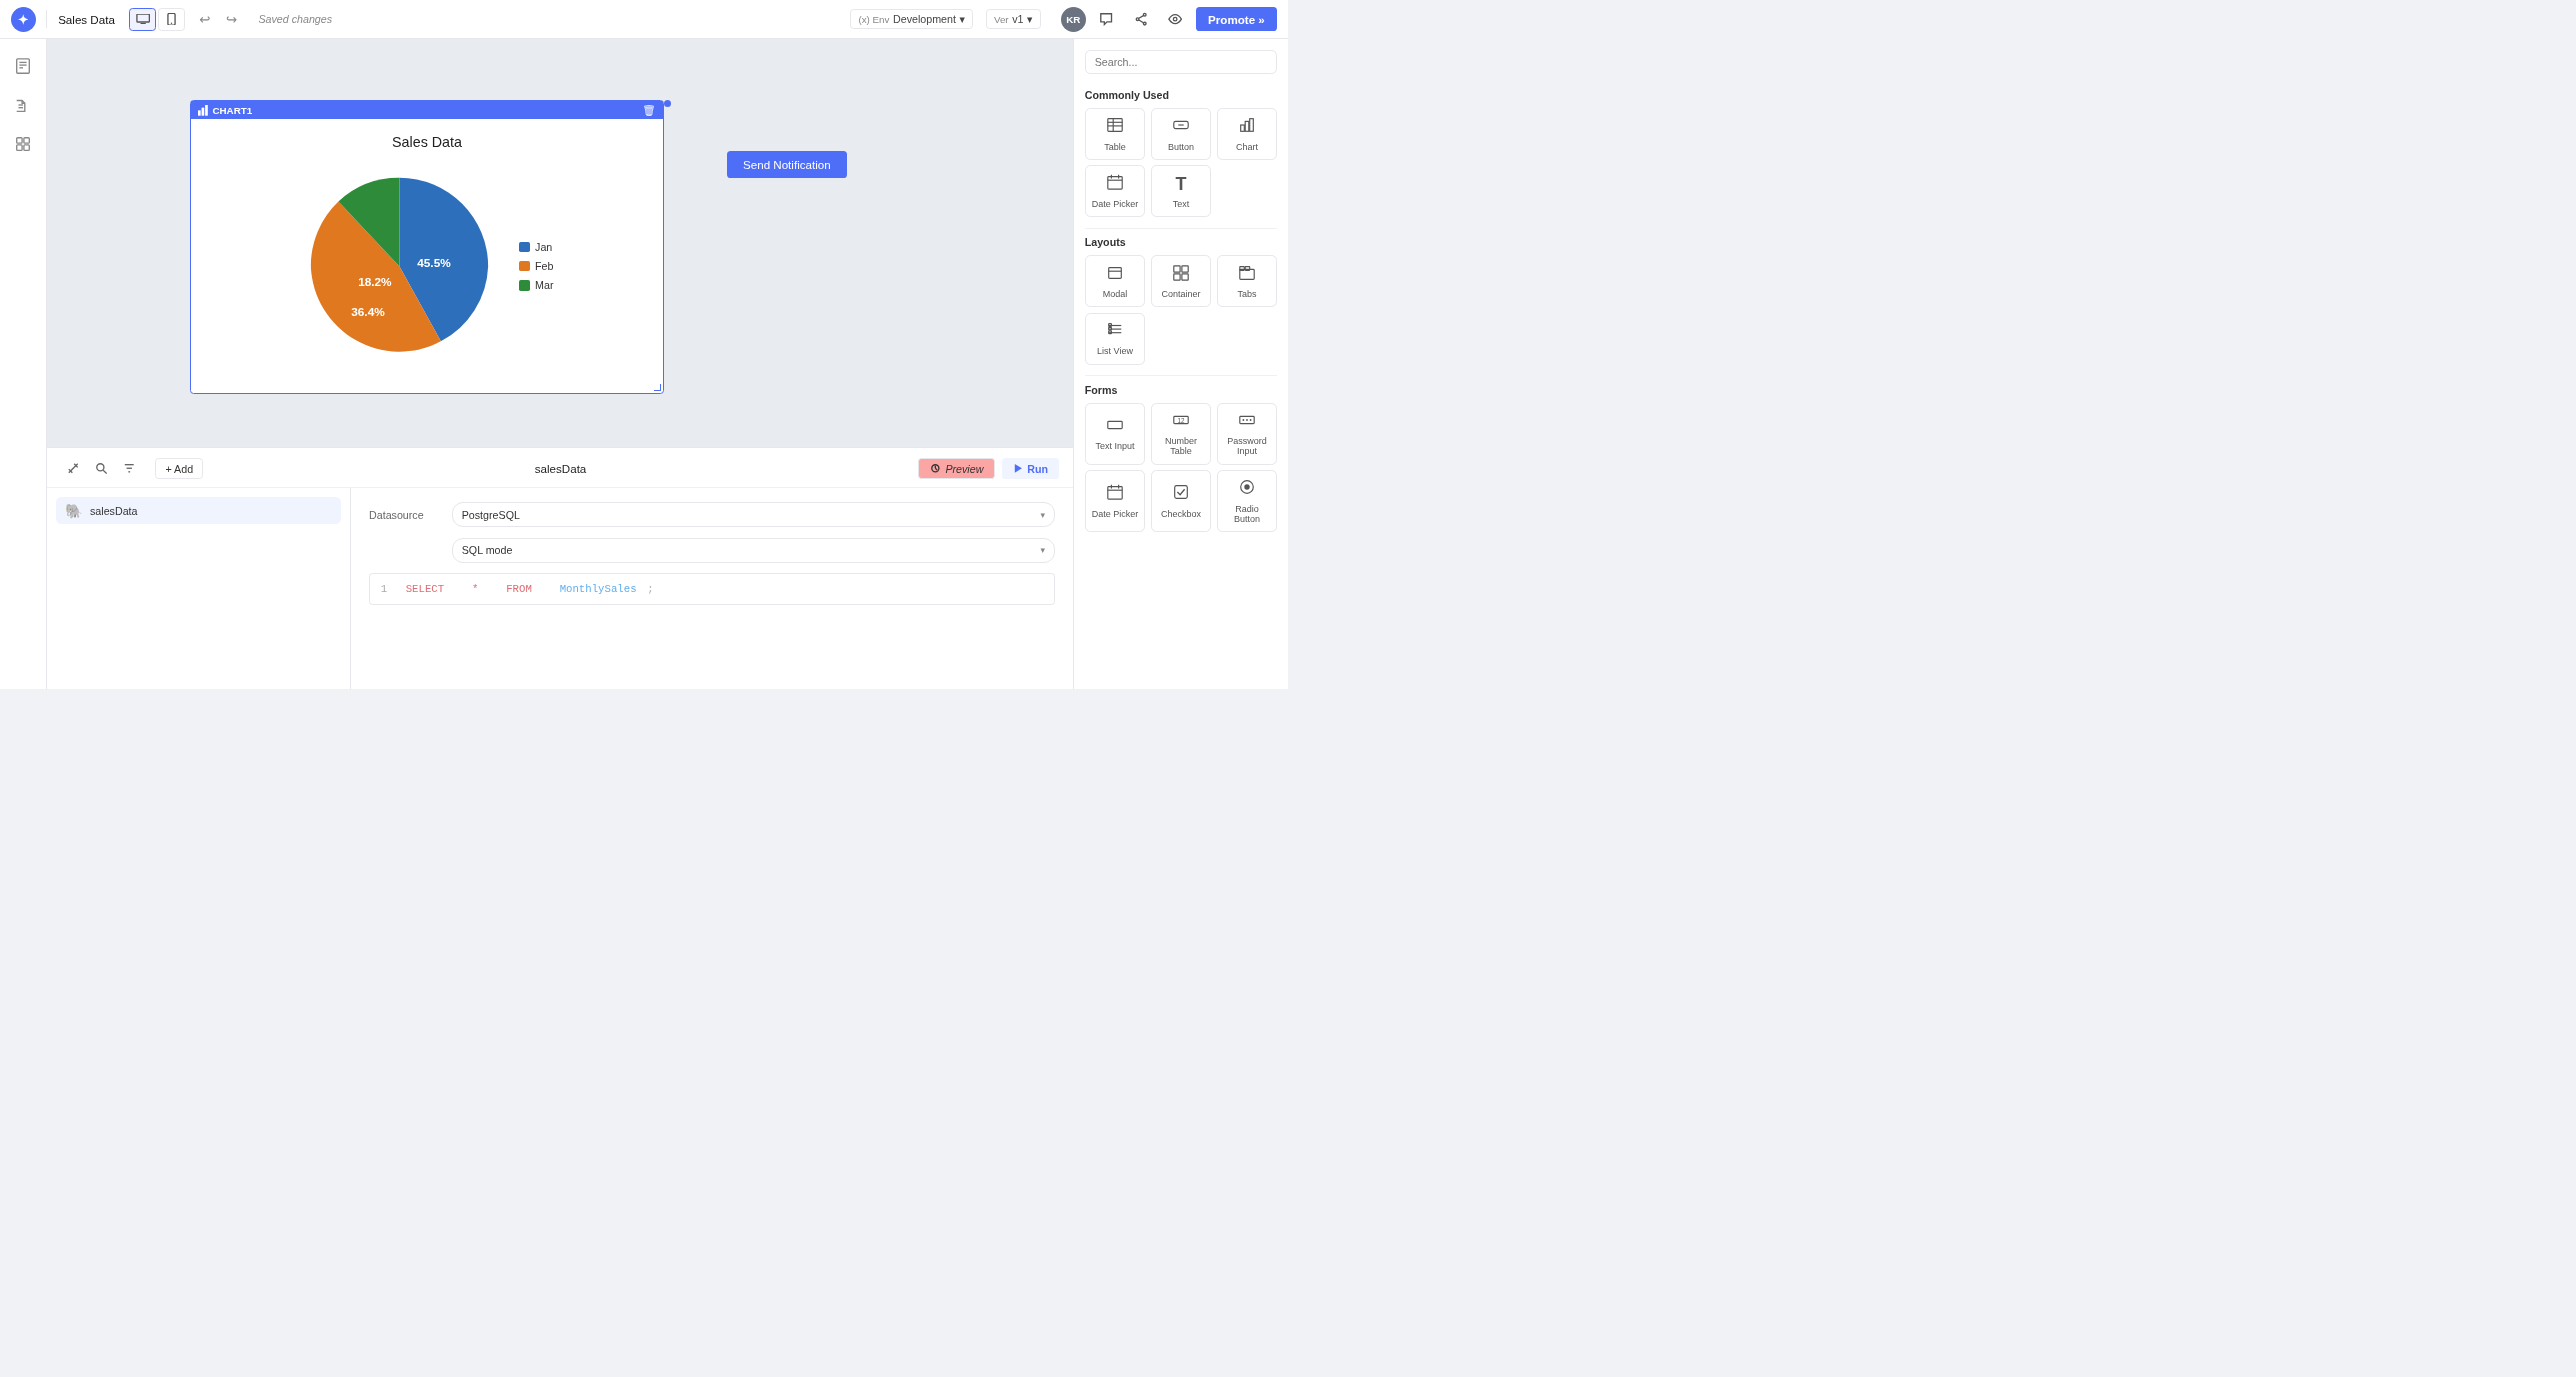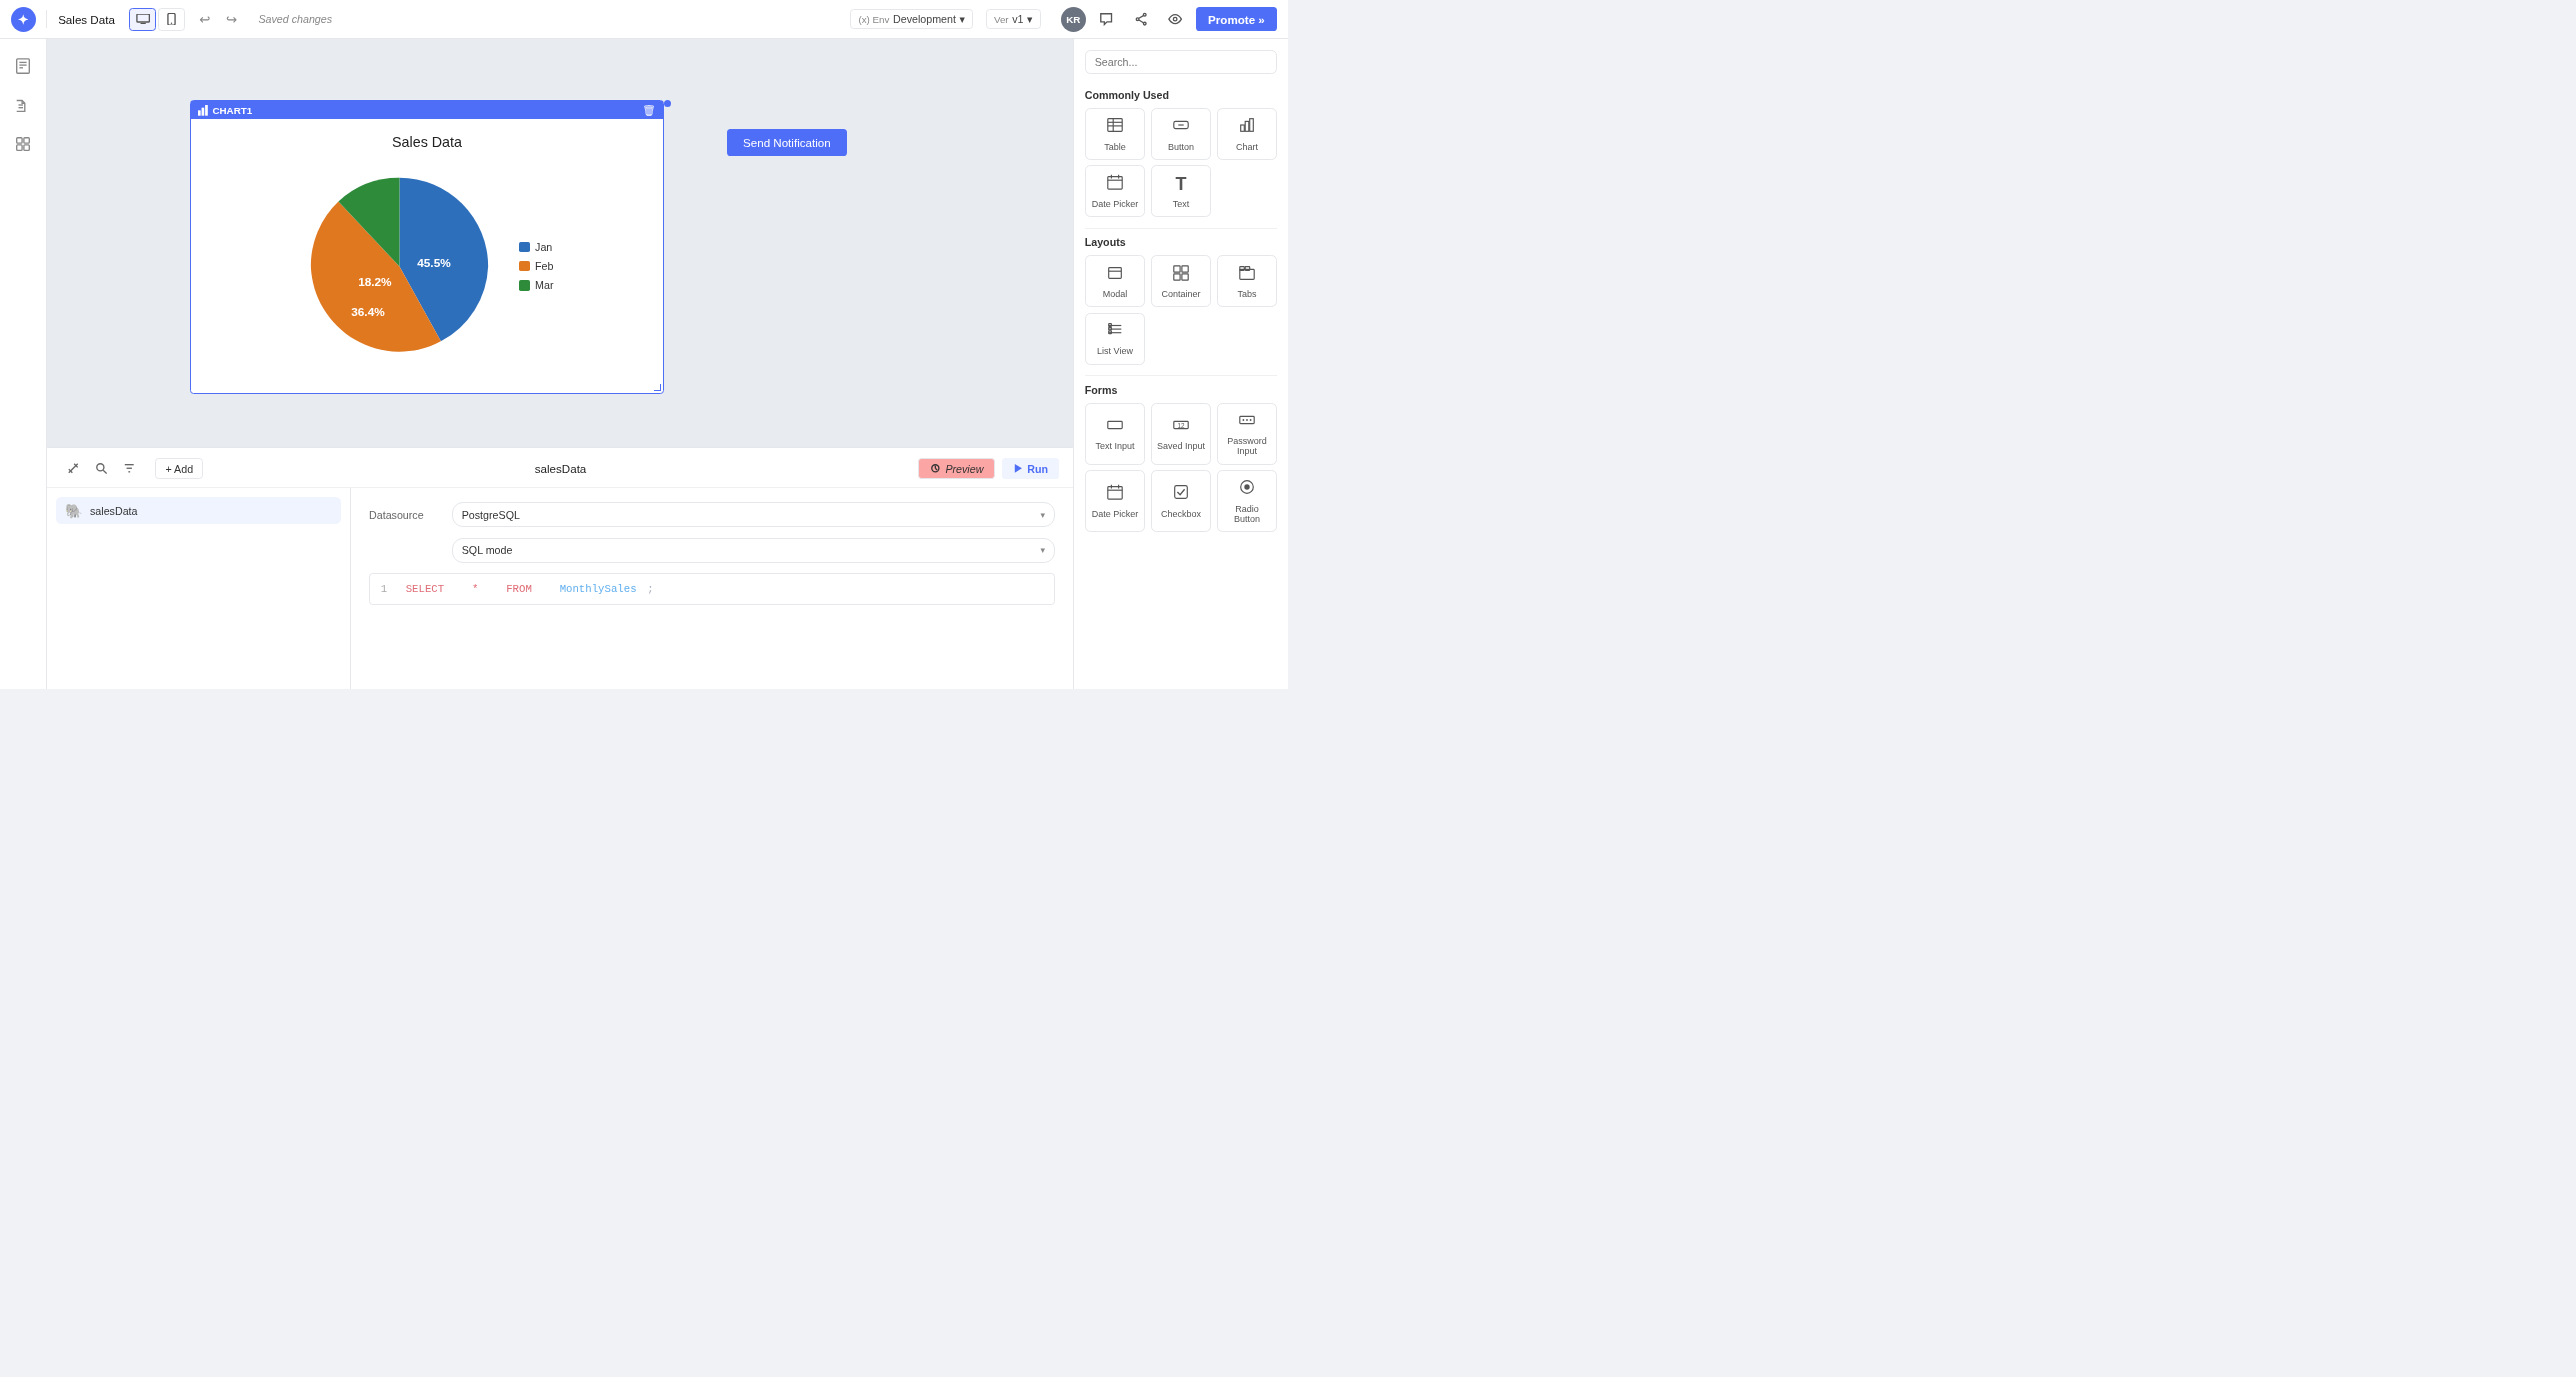--- a/index.html
+++ b/index.html
@@ -42,21 +42,21 @@
     .chart-title { text-align: center; font-size: 14.3px; font-weight: 400; color: #222; margin-bottom: 10.7px; }
 
     
     .pie-area { display: flex; align-items: center; justify-content: center; gap: 21.5px; padding: 7.2px 0 14.3px; }
     .pie-svg { width: 197px; height: 197px; }
     .pie-legend { display: flex; flex-direction: column; gap: 7.2px; }
     .legend-item { display: flex; align-items: center; gap: 5.4px; font-size: 10.7px; color: #333; }
     .legend-color { width: 10.7px; height: 10.7px; border-radius: 1.8px; }
 
     
-    .send-notification-btn { position: absolute; top: 90px; left: 680px; background: #4f6ef7; color: #fff; border: none; border-radius: 3.6px; padding: 7.2px 16px; font-size: 11.6px; font-weight: 500; cursor: pointer; }
+    .send-notification-btn { position: absolute; top: 112px; left: 680px; background: #4f6ef7; color: #fff; border: none; border-radius: 3.6px; padding: 7.2px 16px; font-size: 11.6px; font-weight: 500; cursor: pointer; }
 
     
     .bottom-panel { position: absolute; bottom: 0; left: 0; right: 0; height: 242px; background: #fff; border-top: 0.9px solid #e5e7eb; display: flex; flex-direction: column; }
     .bottom-panel-header { display: flex; align-items: center; gap: 7.2px; padding: 9px 14.3px 7.2px; border-bottom: 0.9px solid #f0f0f0; }
     .bottom-panel-tools { display: flex; gap: 5.4px; }
     .bottom-panel-tool { width: 23px; height: 23px; border: none; background: transparent; border-radius: 3.6px; cursor: pointer; color: #666; display: flex; align-items: center; justify-content: center; }
     .bottom-panel-add-btn { margin-left: 7.2px; display: flex; align-items: center; gap: 3.6px; border: 0.9px solid #e5e7eb; border-radius: 3.6px; padding: 3.6px 9px; font-size: 10.7px; cursor: pointer; background: #fff; color: #333; }
     .bottom-panel-query-name { margin-left: auto; font-size: 11.6px; font-weight: 500; color: #222; }
     .bottom-panel-actions { display: flex; gap: 7.2px; margin-left: auto; }
     .preview-btn { display: flex; align-items: center; gap: 5px; border: 0.9px solid #e5e7eb; border-radius: 3.6px; padding: 3.6px 10.7px; font-size: 10.7px; cursor: pointer; background: #fca5a5; color: #333; font-style: italic; }
@@ -463,21 +463,21 @@
           </span>
           <span class="component-label">Text Input</span>
         </div>
         <div class="component-item">
           <span class="component-icon">
             <svg width="18" height="18" viewBox="0 0 20 20" fill="none" stroke="#555" stroke-width="1.3" style="font-size:18px">
                 <rect x="2" y="6" width="16" height="8" rx="1"></rect>
                 <text x="6" y="13" font-size="7" fill="#555" stroke="none">12</text>
               </svg>
           </span>
-          <span class="component-label">Saved Input</span>
+          <span class="component-label">Number Table</span>
         </div>
         <div class="component-item">
           <span class="component-icon">
             <svg width="18" height="18" viewBox="0 0 20 20" fill="none" stroke="#555" stroke-width="1.3">
                 <rect x="2" y="6" width="16" height="8" rx="1"></rect>
                 <circle cx="6" cy="10" r="1" fill="#555" stroke="none"></circle>
                 <circle cx="10" cy="10" r="1" fill="#555" stroke="none"></circle>
                 <circle cx="14" cy="10" r="1" fill="#555" stroke="none"></circle>
               </svg>
           </span>

